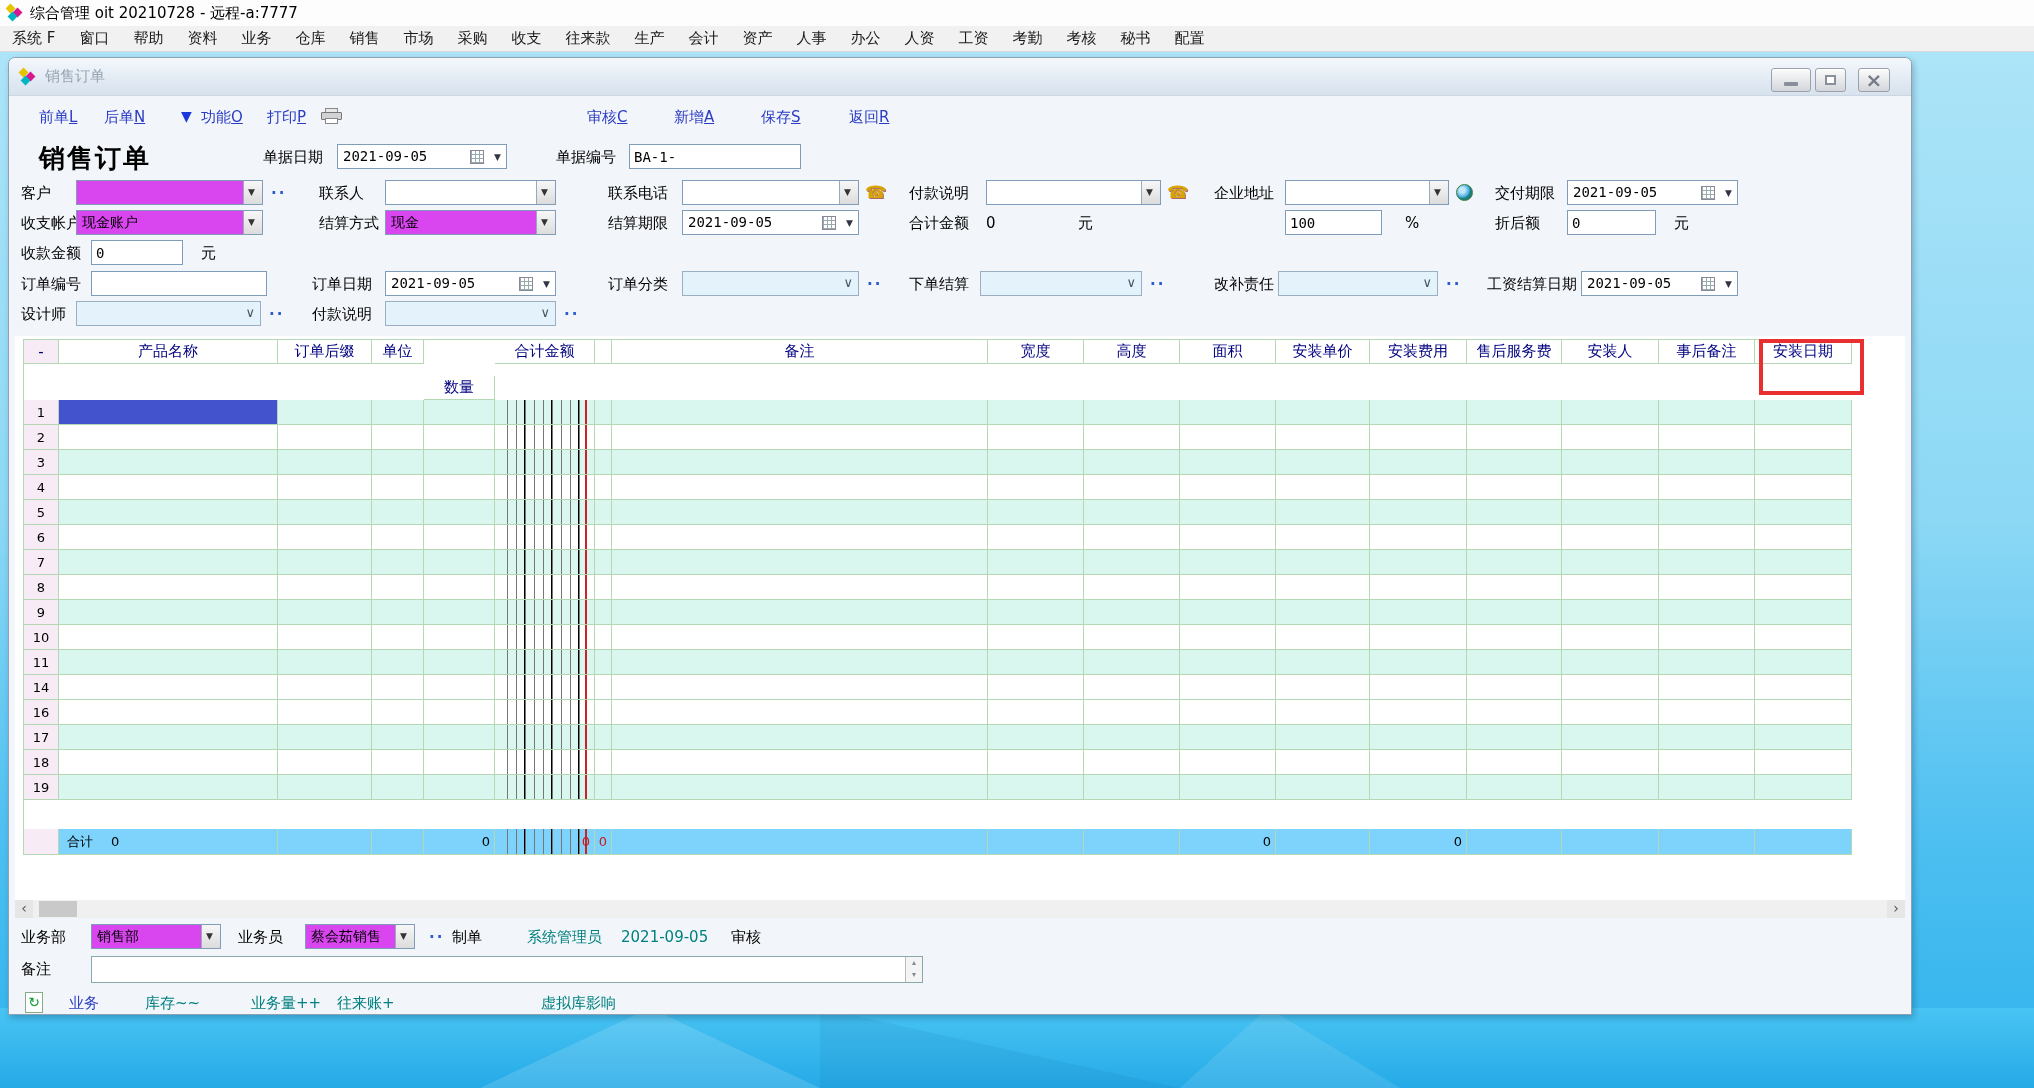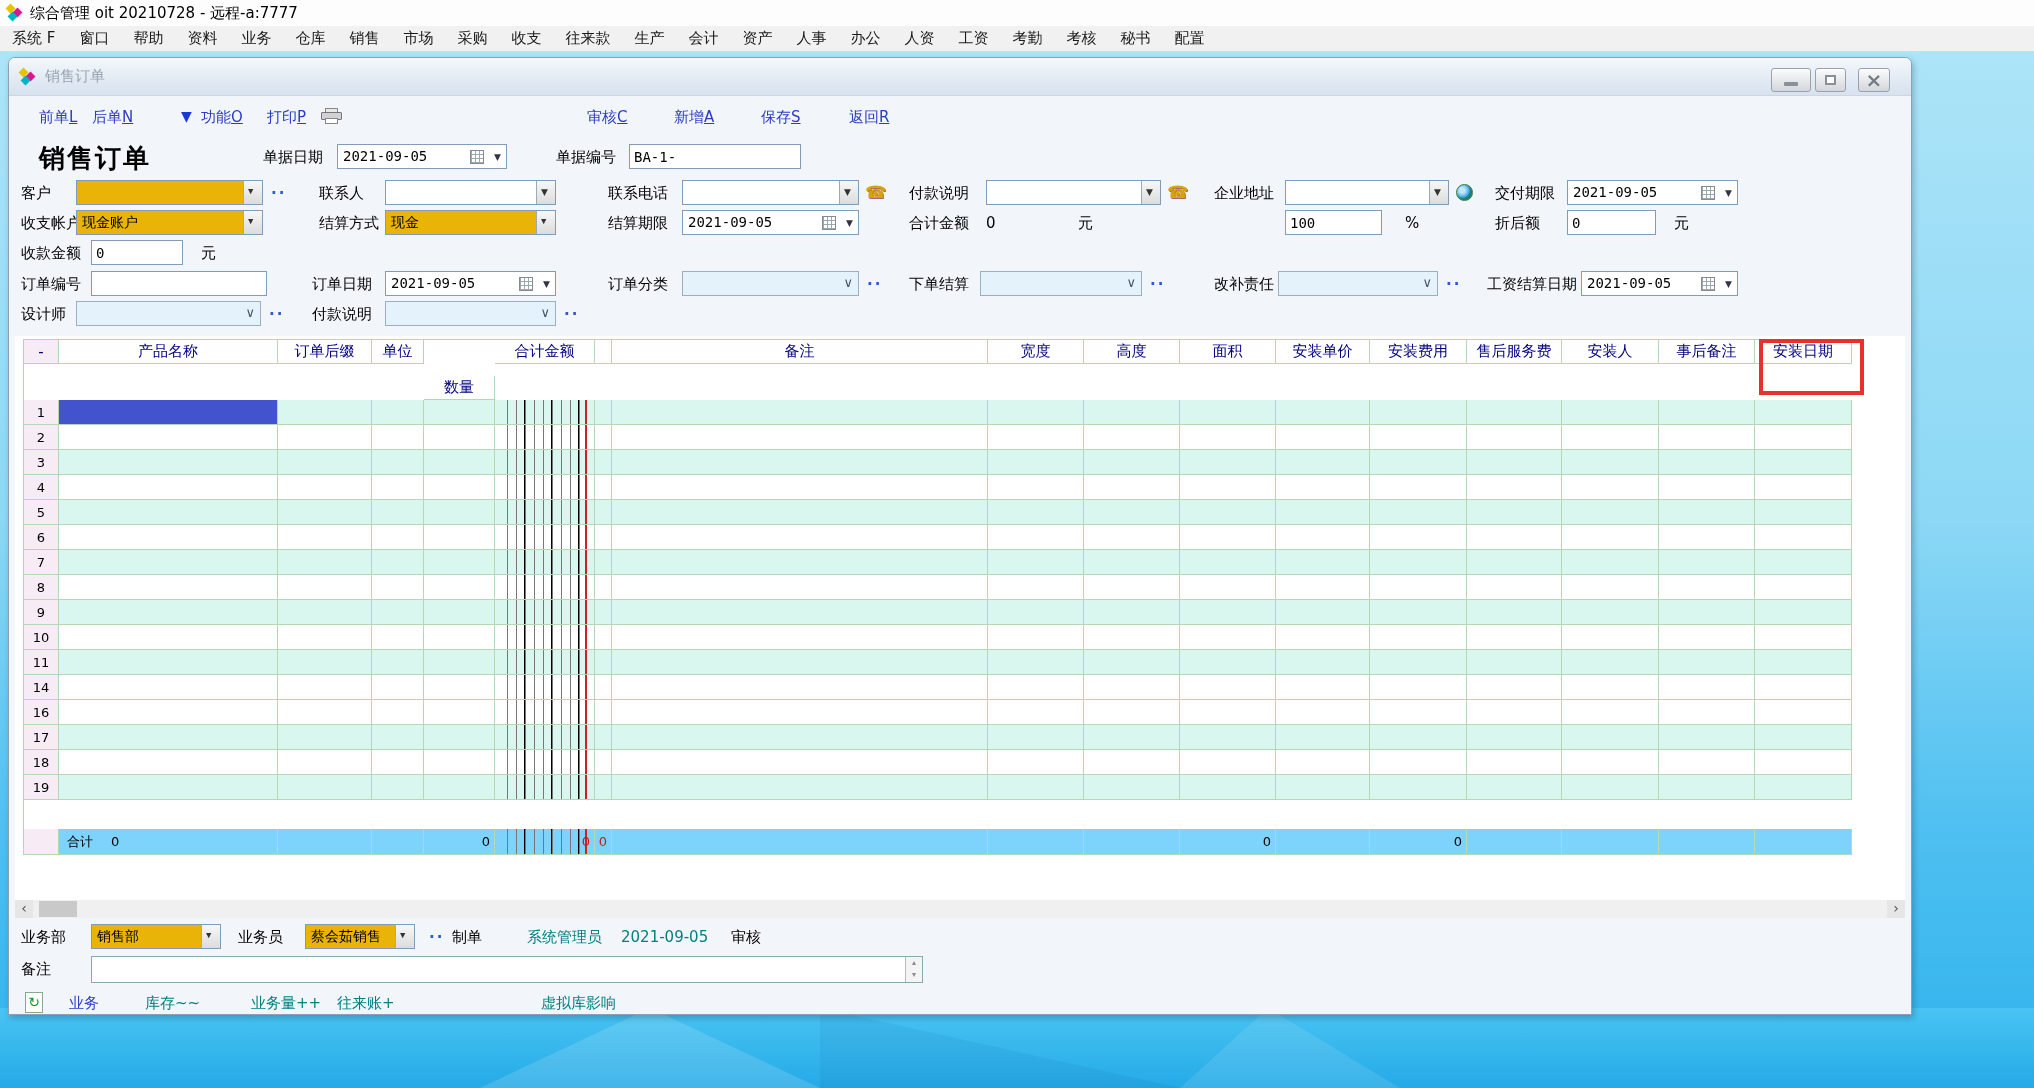--- a/index.html
+++ b/index.html
@@ -52,21 +52,21 @@
   .printer .p1 { position:absolute; left:4px; top:0; width:13px; height:5px; background:#e8e8e8; border:1px solid #888; }
   .printer .p2 { position:absolute; left:0; top:4px; width:21px; height:8px; background:#d2d2d6; border:1px solid #777; border-radius:1px; }
   .printer .p3 { position:absolute; left:4px; top:10px; width:13px; height:6px; background:#fff; border:1px solid #888; }
 
   
   .heading { position:absolute; left:30px; top:83px; font-size:26px; font-weight:bold; letter-spacing:2px; }
   .frow { position:absolute; height:26px; }
   .lbl { position:absolute; top:4px; white-space:nowrap; }
   .inp { position:absolute; top:0; height:25px; border:1px solid #7f9db9; background:#fff; padding:0 4px; font-size:14px; font-family:"DejaVu Sans Mono","Liberation Mono",monospace; }
   .dd { position:absolute; top:0; height:25px; background:#fff; border:1px solid #7f9db9; }
-  .dd.blue { background:#eab308;font-family:Liberation Mono, monospace; }
+  .dd.blue { background:#d946ef; }
   .dd .val { position:absolute; left:5px; top:3px; font-size:14px; white-space:nowrap; }
   .dd .arw { position:absolute; right:0; top:0; bottom:0; width:19px; background:linear-gradient(180deg,#f7f7f7,#dcdcdc); border-left:1px solid #9ab; }
   .dd .arw::after { content:"▼"; position:absolute; left:4px; top:6px; font-size:9px; color:#333; }
   .ddv { position:absolute; top:0; height:25px; background:#e3f2fb; border:1px solid #9ab0c2; }
   .ddv::after { content:"∨"; position:absolute; right:5px; top:3px; font-size:13px; color:#456; }
   .date { position:absolute; top:0; height:25px; background:#fff; border:1px solid #7f9db9; }
   .date .val { position:absolute; left:5px; top:3px; font-size:14px; font-family:"DejaVu Sans Mono","Liberation Mono",monospace; }
   .date .cal { position:absolute; right:22px; top:5px; width:14px; height:14px; border:1px solid #889; background:
       repeating-linear-gradient(90deg,#9aa 0 1px,transparent 1px 4px),
       repeating-linear-gradient(0deg,#9aa 0 1px,transparent 1px 4px), #fff; }
@@ -172,21 +172,21 @@
     </div>
     <div class="winbtn min">
         <span class="glyph-min"></span>
       </div>
     <div class="winbtn max">
         <span class="glyph-max"></span>
       </div>
     <div class="winbtn cls">×</div>
 
     <a class="tlink" style="left:30px; top:50px;"><span>前单</span><u>L</u></a>
-    <a class="tlink" style="left:83px; top:50px;text-align:center;"><span>后单</span><u>N</u></a>
+    <a class="tlink" style="left:95px; top:50px;text-align:center;"><span>后单</span><u>N</u></a>
     <span class="tlink tb-down" style="left:172px; top:50px;">▼</span>
     <a class="tlink" style="left:192px; top:50px;"><span>功能</span><u>O</u></a>
     <a class="tlink" style="left:258px; top:50px;"><span>打印</span><u>P</u></a>
     <span class="printer" style="left:312px; top:50px;">
         <span class="p1"></span>
         <span class="p2"></span>
         <span class="p3"></span>
       </span>
     <a class="tlink" style="left:578px; top:50px;"><span>审核</span><u>C</u></a>
     <a class="tlink" style="left:665px; top:50px;"><span>新增</span><u>A</u></a>

